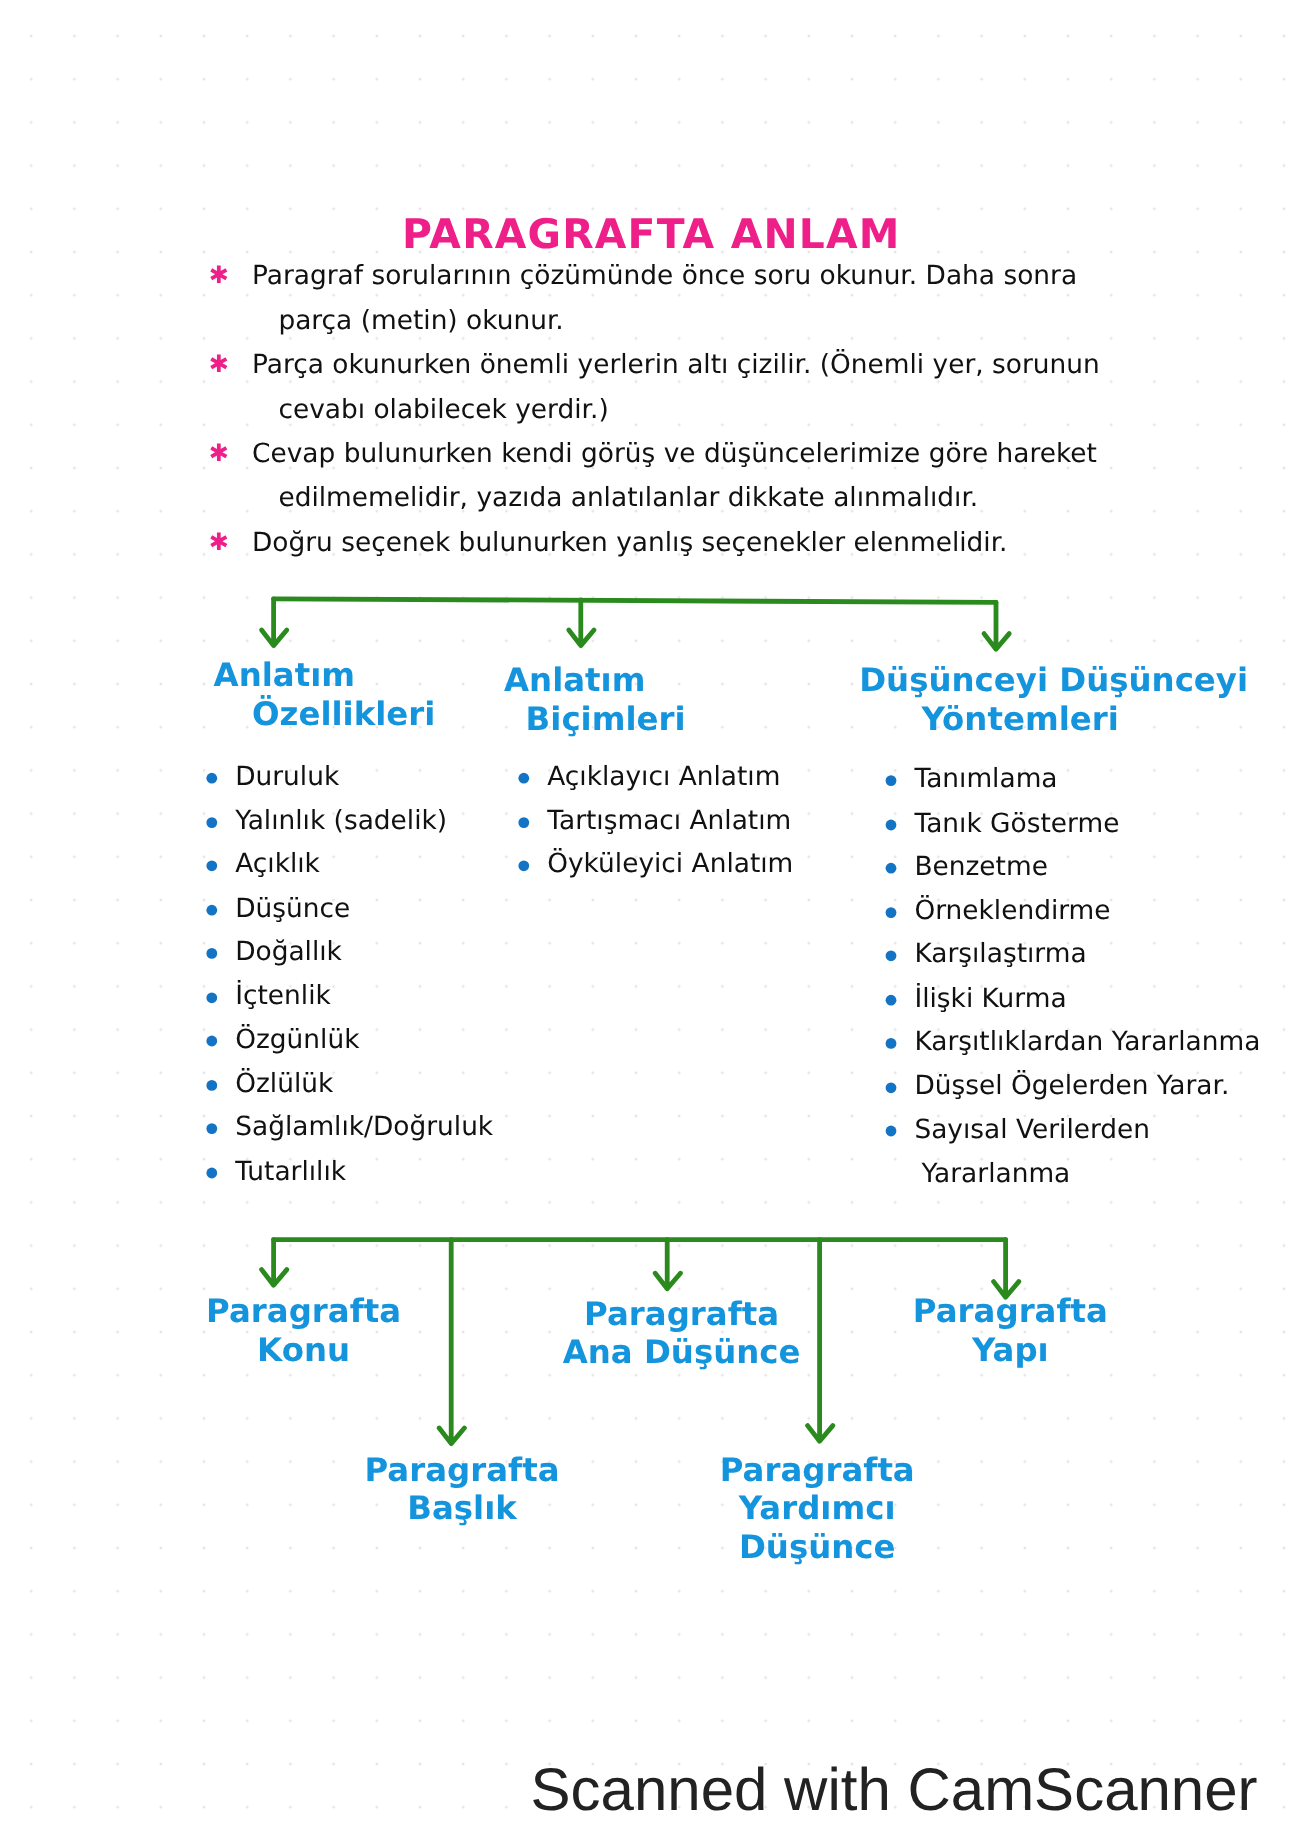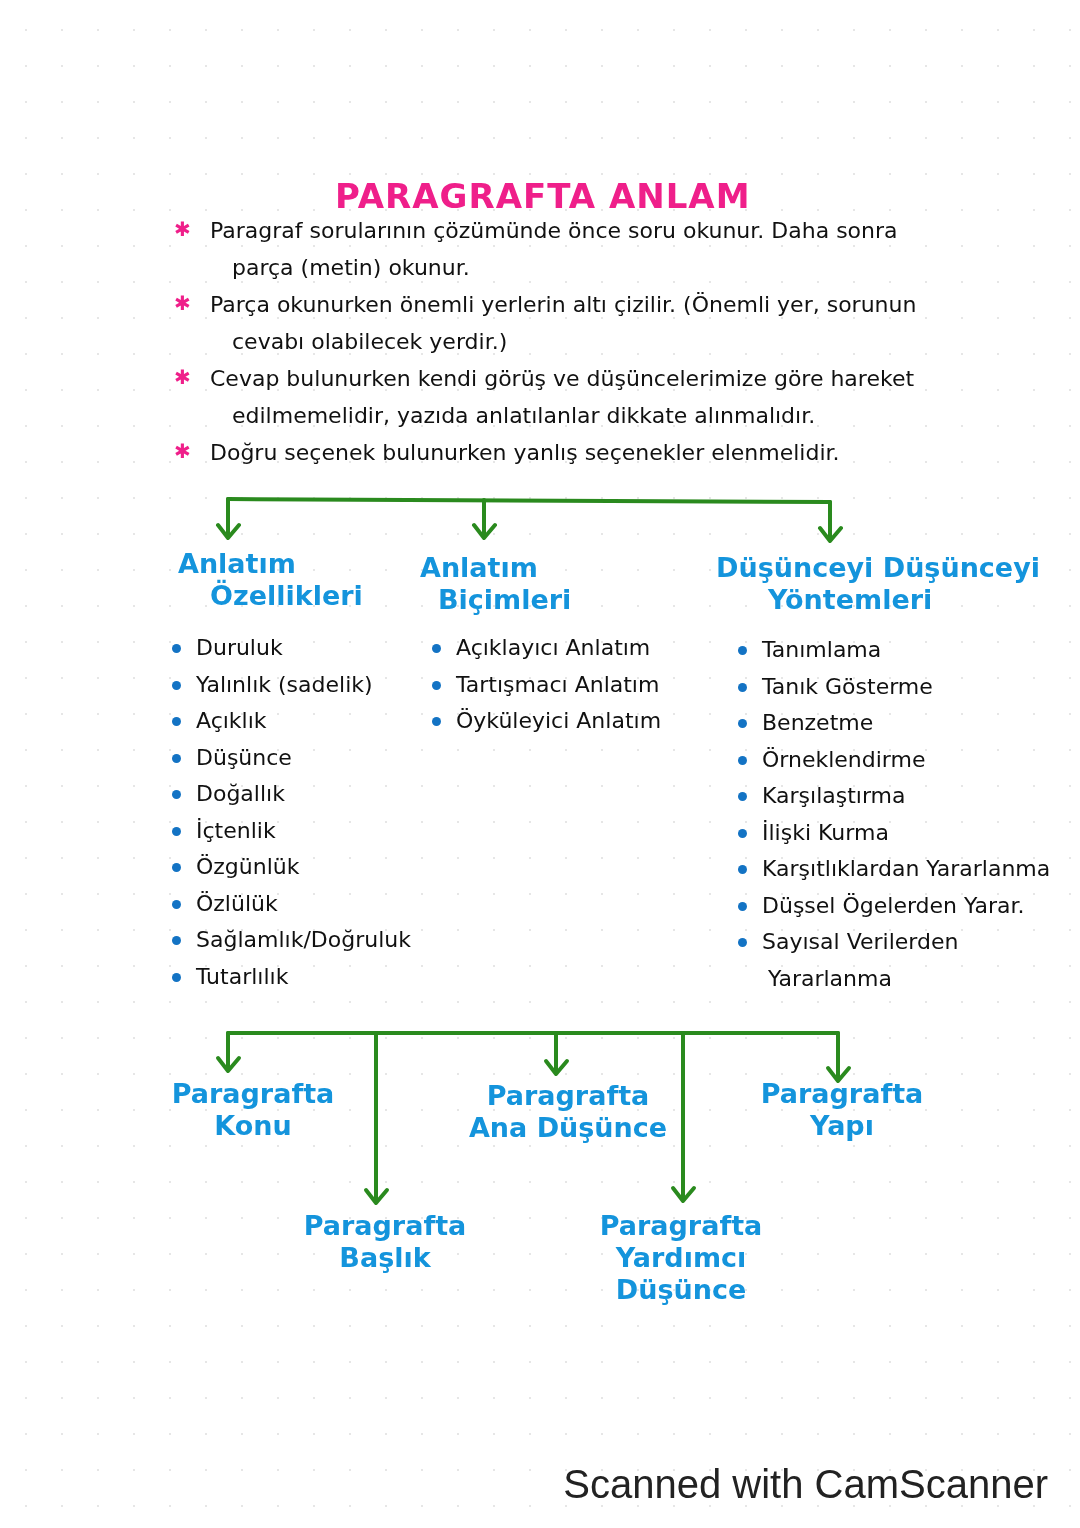--- a/index.html
+++ b/index.html
@@ -30,21 +30,21 @@
   }
   .list { list-style: none; margin: 12px; padding: 0; }
   .list li { position: relative; padding-left: 26px; font-size: 22px; line-height: 36.5px; white-space: nowrap; }
   .list li::before {
     content: ""; position: absolute; left: 2px; top: 14px; width: 9px; height: 9px;
     border-radius: 50%; background: #1373c4;
   }
   .list li.nobullet::before { display: none; }
   svg.lines { position: absolute; left: 0; top: 0; }
   .footer {
-    right: 32px; top: 1462px; font-size: 40px; color: #222;
+    right: 32px; top: 1462px; font-size: 50px; color: #222;
     font-family: "Liberation Sans", sans-serif;
   }
   .node { text-align: center; }
 </style>
 </head>
 <body>
 
 <div class="abs title">PARAGRAFTA ANLAM</div>
 
 <div class="abs intro">

